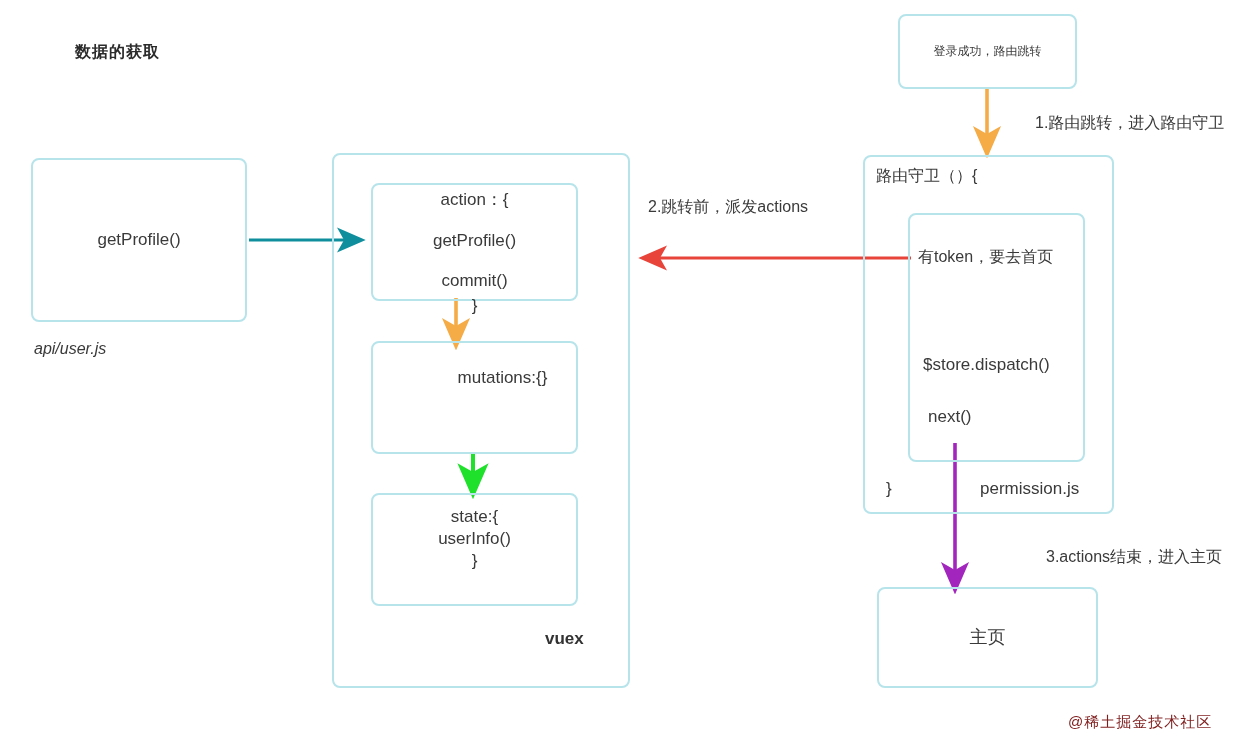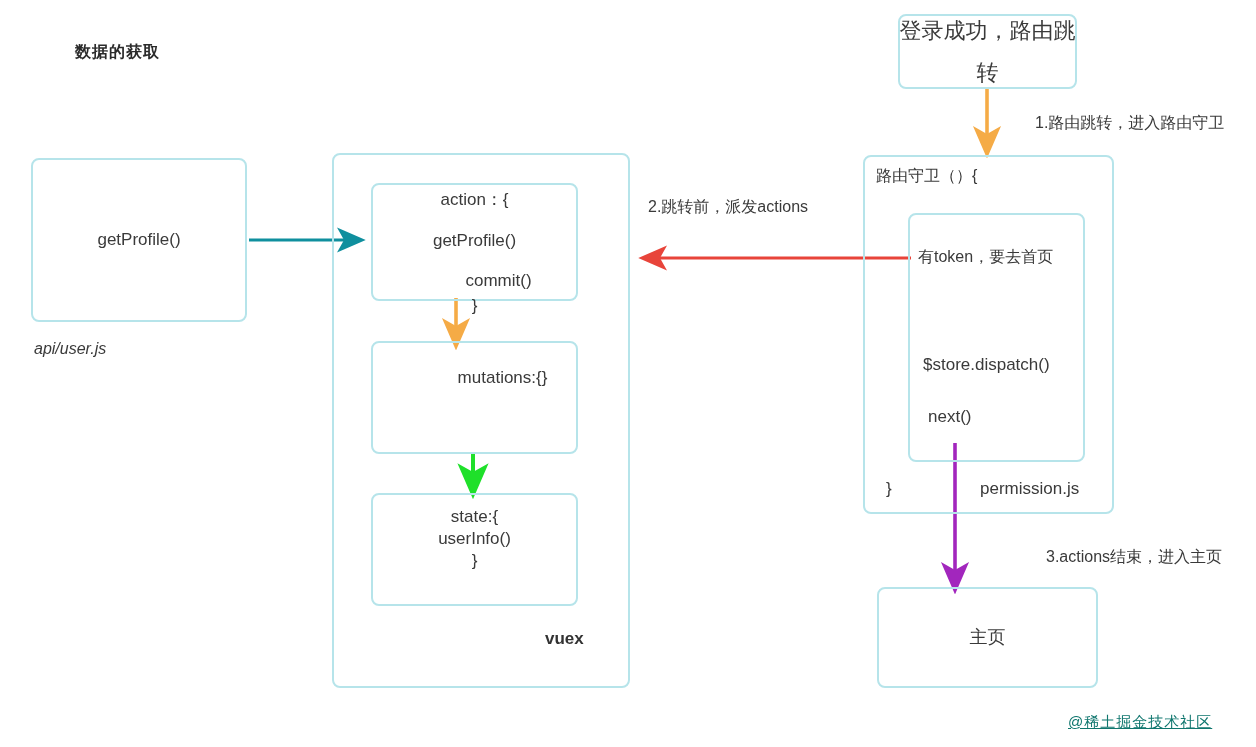--- a/index.html
+++ b/index.html
@@ -48,24 +48,23 @@
   .svg-layer {
     position: absolute;
     left: 0;
     top: 0;
     width: 1256px;
     height: 747px;
     pointer-events: none;
   }
   .watermark {
     position: absolute;
-    color: #0f766e;
+    color: #7f1d1d;
     font-size: 15px;
     letter-spacing: 1px;
-    text-decoration: underline;
   }
   .bold-tag {
     position: absolute;
     font-weight: bold;
     font-size: 17px;
     color: #333;
   }
 </style>
 </head>
 <body>
@@ -121,33 +120,33 @@
   <div class="box" style="left:31px; top:158px; width:216px; height:164px;"></div>
   <div class="box-label" style="left:31px; top:158px; width:216px; height:164px; font-size:17px;">getProfile()</div>
   <div class="plain-text" style="left:34px; top:340px; font-size:16px;font-style:italic;">api/user.js</div>
 
   <div class="box" style="left:332px; top:153px; width:298px; height:535px;"></div>
   <div class="bold-tag" style="left:545px; top:629px;">vuex</div>
 
   <div class="box" style="left:371px; top:183px; width:207px; height:118px;"></div>
   <div class="box-label" style="left:371px; top:188px; width:207px; height:24px; font-size:17px;">action：{</div>
   <div class="box-label" style="left:371px; top:229px; width:207px; height:24px; font-size:17px;">getProfile()</div>
-  <div class="box-label" style="left:371px; top:269px; width:207px; height:24px; font-size:17px;padding-left:24px;">commit()</div>
+  <div class="box-label" style="left:371px; top:269px; width:207px; height:24px; font-size:17px;">commit()</div>
   <div class="box-label" style="left:371px; top:296px; width:207px; height:20px; font-size:17px;">}</div>
 
   <div class="box" style="left:371px; top:341px; width:207px; height:113px;"></div>
   <div class="box-label" style="left:371px; top:341px; width:207px; height:75px; font-size:17px;padding-left:28px;">mutations:{}</div>
 
   <div class="box" style="left:371px; top:493px; width:207px; height:113px;"></div>
   <div class="box-label" style="left:371px; top:527px; width:207px; height:24px; font-size:17px;">userInfo()</div>
   <div class="box-label" style="left:371px; top:505px; width:207px; height:24px; font-size:17px;">state:{</div>
   <div class="box-label" style="left:371px; top:549px; width:207px; height:24px; font-size:17px;">}</div>
 
   <div class="box" style="left:898px; top:14px; width:179px; height:75px;"></div>
-  <div class="box-label" style="left:898px; top:14px; width:179px; height:75px; font-size:22px;">登录成功，路由跳转</div>
+  <div class="box-label" style="left:898px; top:14px; width:179px; height:75px; font-size:12px;">登录成功，路由跳转</div>
 
   <div class="plain-text" style="left:1035px; top:113px; font-size:16px;">1.路由跳转，进入路由守卫</div>
 
   <div class="box" style="left:863px; top:155px; width:251px; height:359px;"></div>
   <div class="plain-text" style="left:876px; top:166px; font-size:16px;">路由守卫（）{</div>
   <div class="plain-text" style="left:886px; top:479px; font-size:17px;">}</div>
   <div class="plain-text" style="left:980px; top:479px; font-size:17px;">permission.js</div>
 
   <div class="box" style="left:908px; top:213px; width:177px; height:249px;"></div>
   <div class="plain-text" style="left:918px; top:247px; font-size:16px;">有token，要去首页</div>

